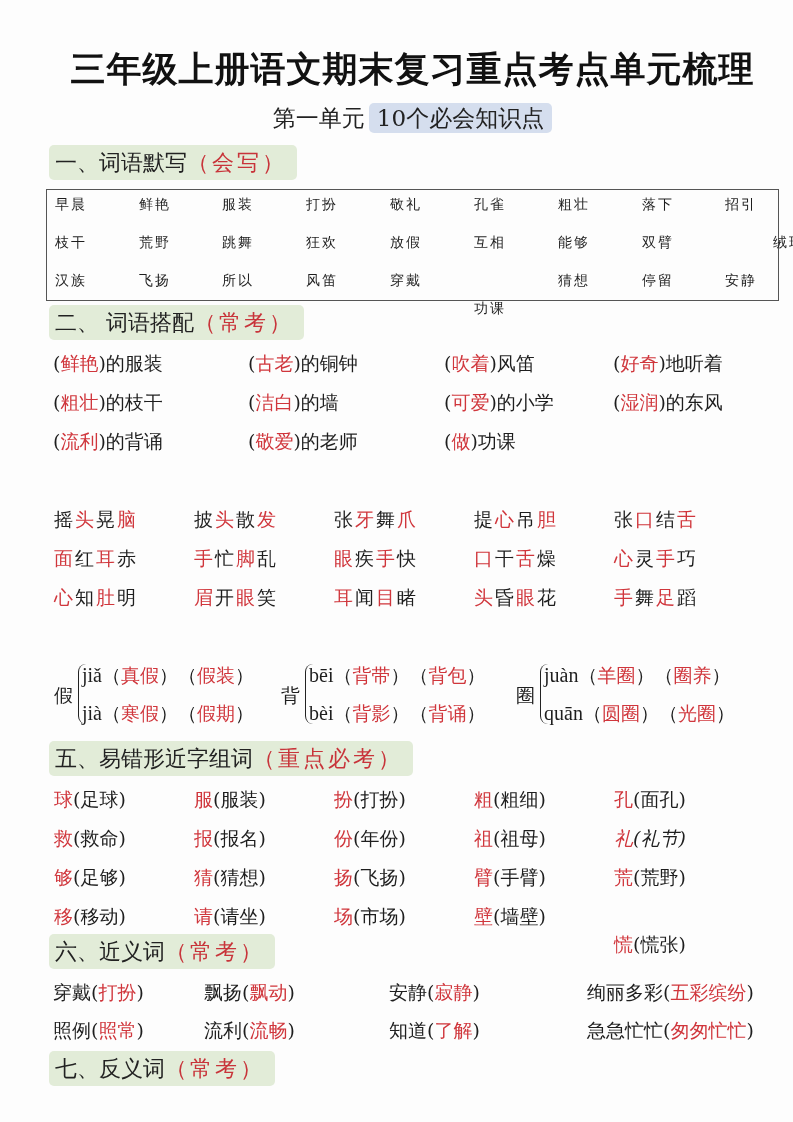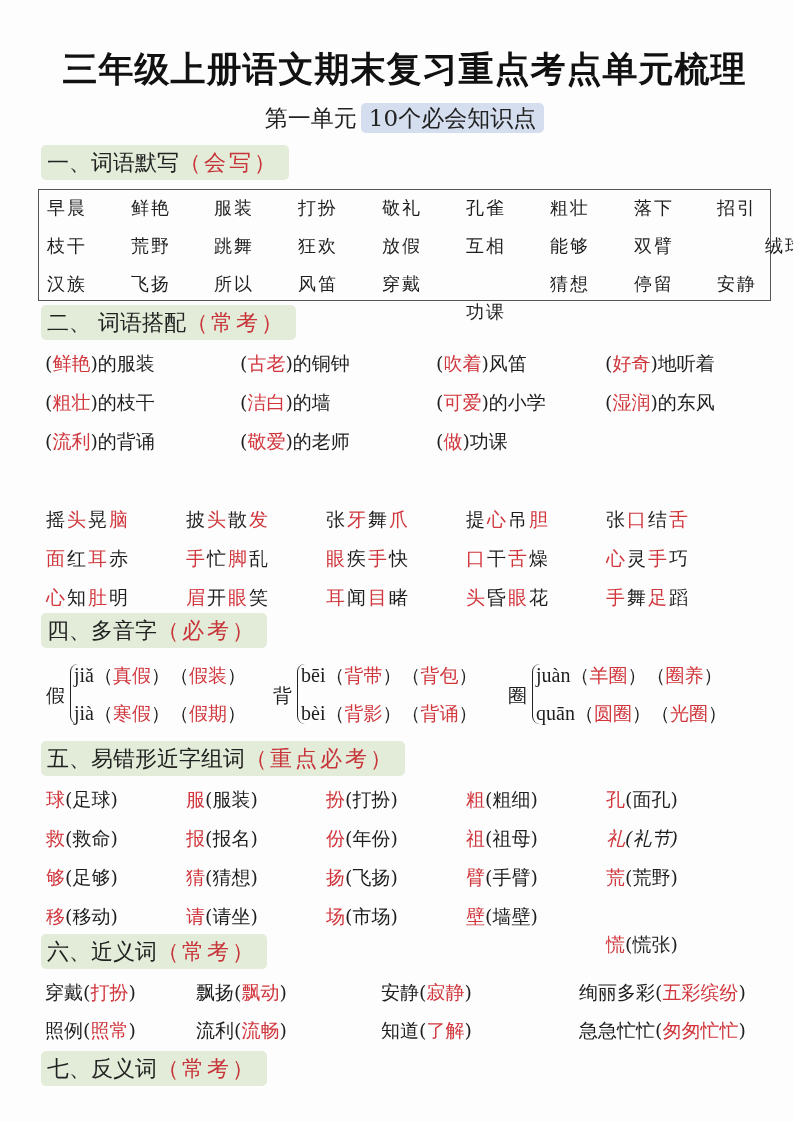--- a/index.html
+++ b/index.html
@@ -3,21 +3,21 @@
 <meta charset="utf-8">
 <style>
   html, body { margin: 0; padding: 0; }
   body {
     width: 793px; height: 1122px; overflow: hidden;
     background: #fdfdfd;
     font-family: "DejaVu Serif", "Liberation Serif", serif;
     color: #1e1e1e;
     position: relative;
   }
-  .page { position: absolute; left: 8px; top: 0; width: 727px; height: 1122px; }
+  .page { position: absolute; left: 16px; top: 0; width: 727px; height: 1122px; }
   .title {
     position: absolute; left: 0; width: 793px; top: 46px;
     text-align: center; font-size: 35px; font-weight: bold; letter-spacing: 1px;
     color: #111;
   }
   .subtitle {
     position: absolute; top: 103px; left: 0; width: 793px; text-align: center;
     font-size: 23px; color: #222;
   }
   .subtitle .hl {
@@ -28,21 +28,21 @@
     background: #e2ecd8; border-radius: 5px; padding: 0 10px 0 6px;
     font-size: 22px; color: #222; white-space: nowrap;
   }
   .sec-head .tag { color: #c8343a; letter-spacing: 3px; }
   .red { color: #d0363c; }
   .box {
     position: absolute; left: 30px; top: 189px; width: 733px; height: 112px;
     border: 1.5px solid #555; box-sizing: border-box;
   }
   .box .row { position: absolute; left: 0; width: 100%; height: 30px; }
-  .box .cell { position: absolute; font-size: 18px; letter-spacing: 2px; white-space: nowrap; }
+  .box .cell { position: absolute; font-size: 14px; letter-spacing: 2px; white-space: nowrap; }
   .line { position: absolute; font-size: 19px; white-space: nowrap; }
   .poly { position: absolute; font-size: 19px; white-space: nowrap; }
   .brace-char { position: absolute; font-size: 19px; }
   .brace { position: absolute; width: 8px; border-left: 1.5px solid #222;
            border-radius: 8px 0 0 8px; }
   .pinyin { font-family: "Liberation Serif", "DejaVu Serif", serif; font-size: 20px; }
 </style>
 </head>
 <body>
 
@@ -121,23 +121,20 @@
       <div class="line" style="left:318px; top:546px; letter-spacing:2px;"><span class="red">眼</span><span>疾</span><span class="red">手</span><span>快</span></div>
       <div class="line" style="left:458px; top:546px; letter-spacing:2px;"><span class="red">口</span><span>干</span><span class="red">舌</span><span>燥</span></div>
       <div class="line" style="left:598px; top:546px; letter-spacing:2px;"><span class="red">心</span><span>灵</span><span class="red">手</span><span>巧</span></div>
       <div class="line" style="left:38px; top:585px; letter-spacing:2px;"><span class="red">心</span><span>知</span><span class="red">肚</span><span>明</span></div>
       <div class="line" style="left:178px; top:585px; letter-spacing:2px;"><span class="red">眉</span><span>开</span><span class="red">眼</span><span>笑</span></div>
       <div class="line" style="left:318px; top:585px; letter-spacing:2px;"><span class="red">耳</span><span>闻</span><span class="red">目</span><span>睹</span></div>
       <div class="line" style="left:458px; top:585px; letter-spacing:2px;"><span class="red">头</span><span>昏</span><span class="red">眼</span><span>花</span></div>
       <div class="line" style="left:598px; top:585px; letter-spacing:2px;"><span class="red">手</span><span>舞</span><span class="red">足</span><span>蹈</span></div>
     </div>
 
-  <div class="sec-head" style="top:613px;">
-    <span>四、多音字</span><span class="tag">（必考）</span>
-  </div>
   <div id="sec4">
       <span class="brace-char" style="left:38px; top:683px;">假</span>
       <span class="brace" style="left:62px; top:664px; height:60px;"></span>
       <div class="poly" style="left:66px; top:663px;"><span class="pinyin">jiǎ</span><span>（</span><span class="red">真假</span><span>）</span><span>（</span><span class="red">假装</span><span>）</span></div>
       <div class="poly" style="left:66px; top:701px;"><span class="pinyin">jià</span><span>（</span><span class="red">寒假</span><span>）</span><span>（</span><span class="red">假期</span><span>）</span></div>
       <span class="brace-char" style="left:265px; top:683px;">背</span>
       <span class="brace" style="left:289px; top:664px; height:60px;"></span>
       <div class="poly" style="left:293px; top:663px;"><span class="pinyin">bēi</span><span>（</span><span class="red">背带</span><span>）</span><span>（</span><span class="red">背包</span><span>）</span></div>
       <div class="poly" style="left:293px; top:701px;"><span class="pinyin">bèi</span><span>（</span><span class="red">背影</span><span>）</span><span>（</span><span class="red">背诵</span><span>）</span></div>
       <span class="brace-char" style="left:500px; top:683px;">圈</span>

